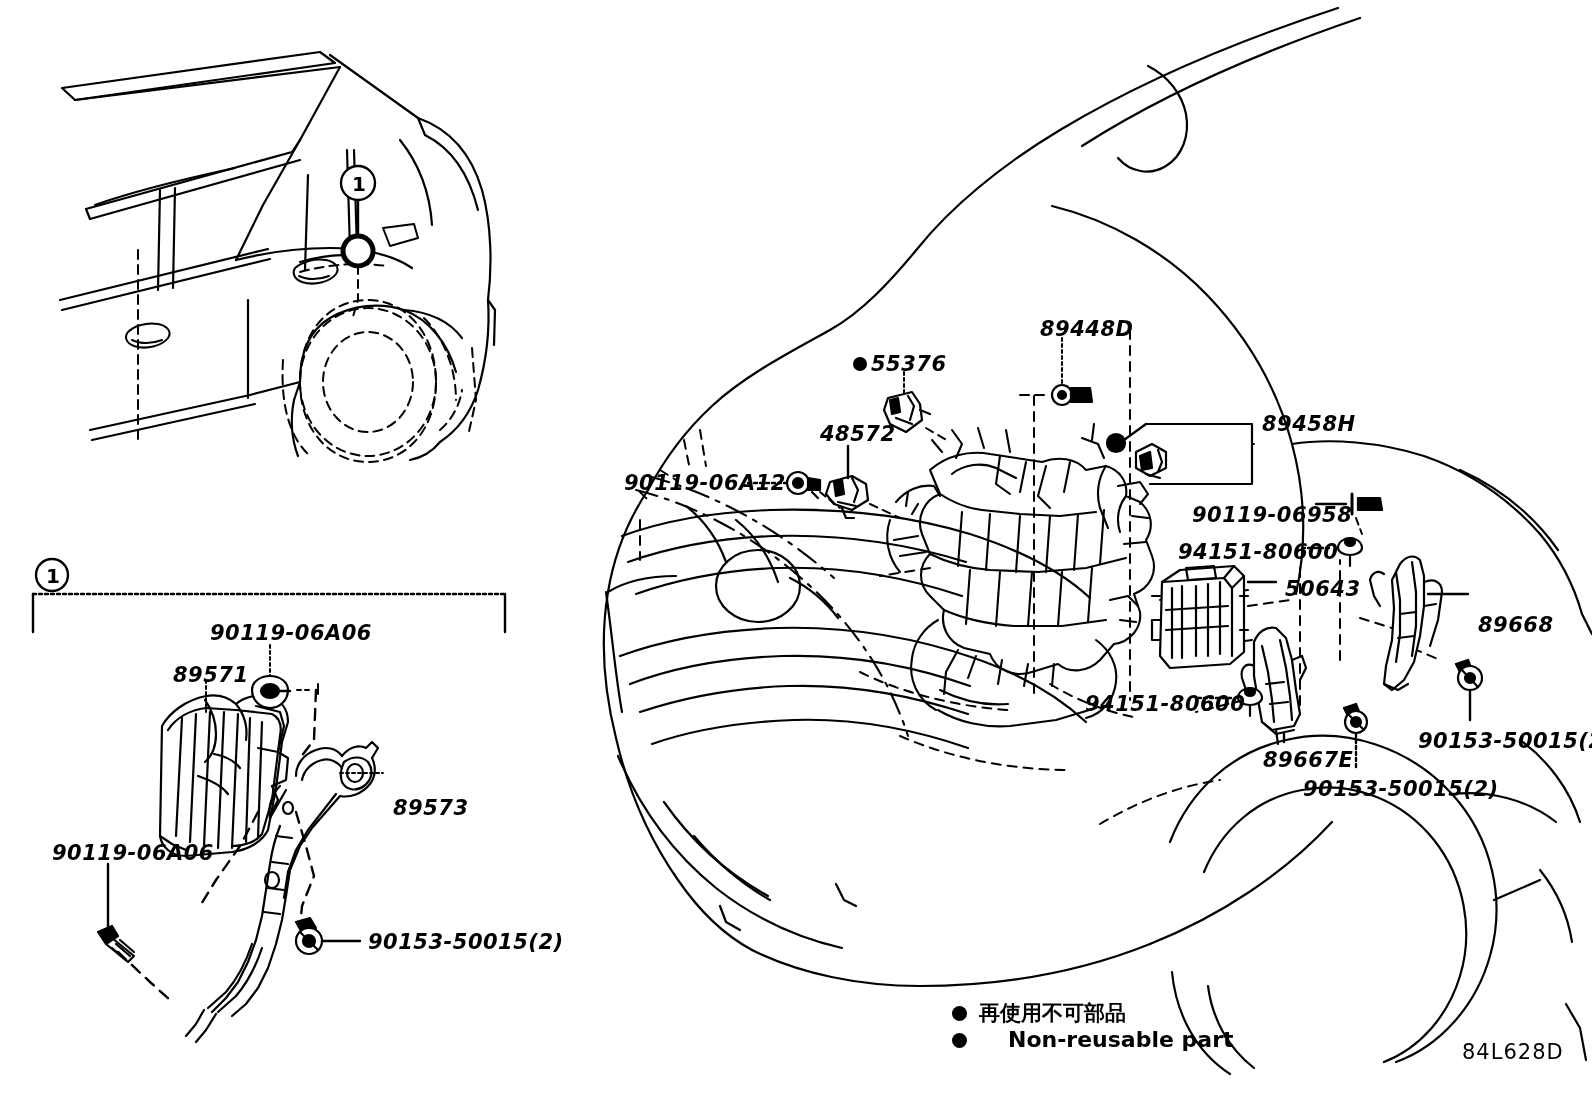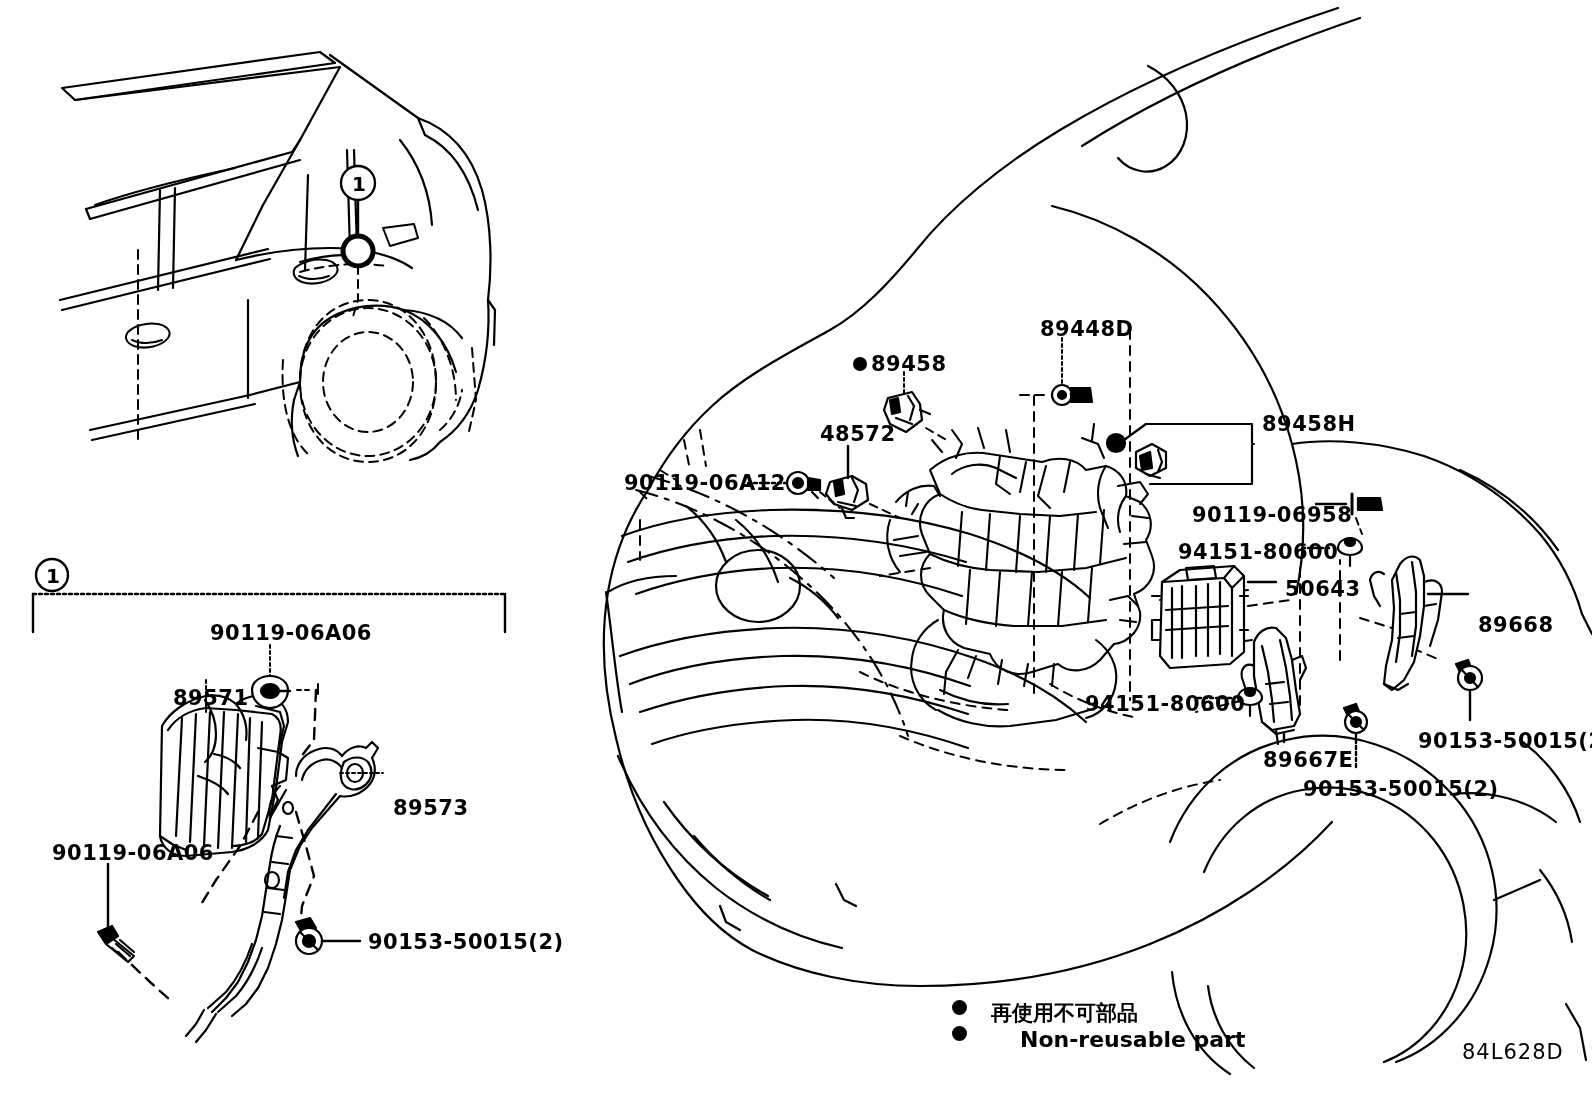--- a/index.html
+++ b/index.html
@@ -2,23 +2,23 @@
 <html><head>
 <meta charset="utf-8">
 <style>
   html,body{margin:0;padding:0;background:#ffffff;}
   body{width:1592px;height:1099px;position:relative;overflow:hidden;
        font-family:"DejaVu Sans",sans-serif;color:#000;}
   .stage{position:absolute;left:0;top:0;width:1592px;height:1099px;}
   svg.art{position:absolute;left:0;top:0;width:1592px;height:1099px;}
   .lbl{position:absolute;white-space:nowrap;font-family:"DejaVu Sans",sans-serif;
        font-weight:700;letter-spacing:0.5px;color:#000;}
-  .pn{font-size:21px;}
+  .pn{font-size:21px;font-style:italic;}
   .legend{position:absolute;font-weight:700;}
-  .legend-row{display:flex;align-items:flex-start;gap:24px;line-height:1.25;}
+  .legend-row{display:flex;align-items:center;gap:12px;line-height:1.25;}
   .dot{width:15px;height:15px;border-radius:50%;background:#000;flex:0 0 auto;}
   .legend-jp{font-size:21px;font-family:"DejaVu Sans",sans-serif;}
   .legend-en{font-size:22px;font-family:"DejaVu Sans",sans-serif;margin-left:29px;}
   .diagcode{position:absolute;font-size:21px;font-weight:400;letter-spacing:1px;}
   .bullet-inline{display:inline-block;width:14px;height:14px;border-radius:50%;
        background:#000;vertical-align:middle;margin-right:4px;margin-top:-3px;}
 </style>
 </head>
 <body>
 
@@ -463,29 +463,29 @@
     <line x1="1470" y1="690" x2="1470" y2="720" stroke-width="2.4"></line>
 
   </g>
 </svg>
 
 <div class="lbl" style="left:352px;top:172px;font-size:20px;">1</div>
 
 <div class="lbl" style="left:46px;top:564px;font-size:20px;">1</div>
 
 <div class="lbl pn" style="left:210px;top:621px;">90119-06A06</div>
-<div class="lbl pn" style="left:173px;top:663px;margin-top:23px;">89571</div>
+<div class="lbl pn" style="left:173px;top:663px;">89571</div>
 <div class="lbl pn" style="left:393px;top:796px;">89573</div>
 <div class="lbl pn" style="left:52px;top:841px;">90119-06A06</div>
 <div class="lbl pn" style="left:368px;top:930px;">90153-50015(2)</div>
 
 <div class="lbl pn" style="left:1040px;top:317px;">89448D</div>
 
 <div class="lbl pn" style="left:853px;top:352px;">
-  <span class="bullet-inline"></span><span>89458</span>
+  <span class="bullet-inline"></span><span>55376</span>
 </div>
 
 <div class="lbl pn" style="left:820px;top:422px;">48572</div>
 <div class="lbl pn" style="left:1262px;top:412px;">89458H</div>
 <div class="lbl pn" style="left:624px;top:471px;">90119-06A12</div>
 <div class="lbl pn" style="left:1192px;top:503px;">90119-06958</div>
 <div class="lbl pn" style="left:1178px;top:540px;">94151-80600</div>
 <div class="lbl pn" style="left:1285px;top:577px;">50643</div>
 <div class="lbl pn" style="left:1478px;top:589px;margin-top:24px;">89668</div>
 <div class="lbl pn" style="left:1085px;top:692px;">94151-80600</div>

